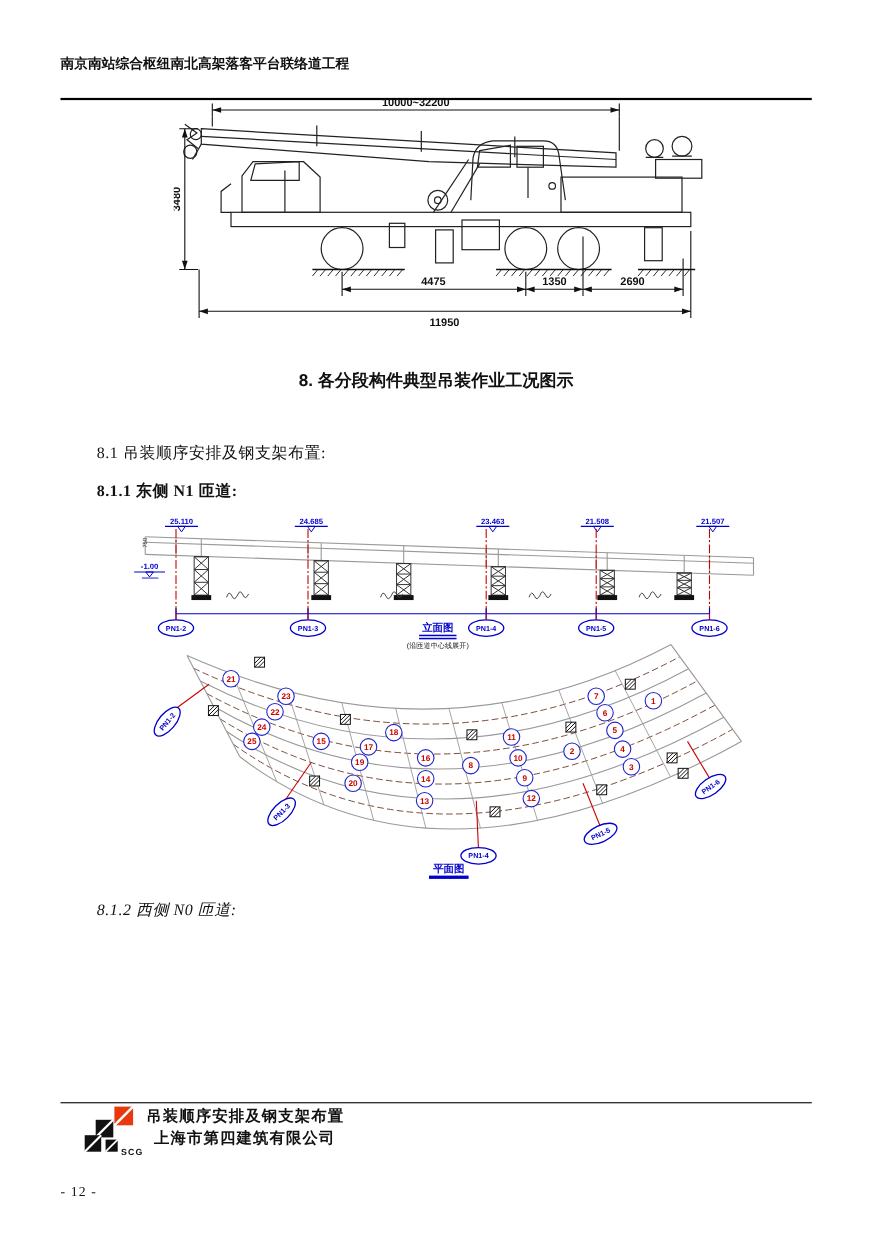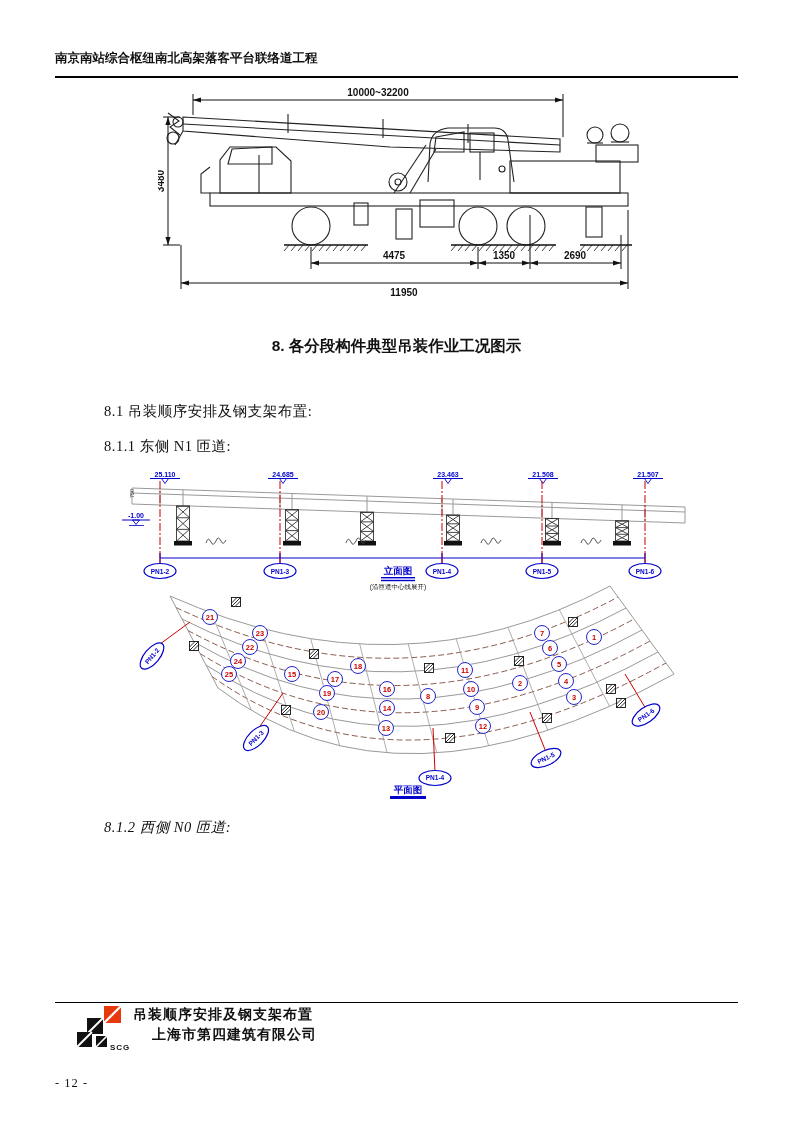--- a/index.html
+++ b/index.html
@@ -1,31 +1,31 @@
 <!DOCTYPE html>
 <html><head>
 <meta charset="utf-8">
 <style>
   html,body{margin:0;padding:0;background:#e9e9e9;}
   .page{position:relative;width:793px;height:1122px;background:#fff;margin:0 auto;
         font-family:"Liberation Serif",serif;color:#111;overflow:hidden;}
   .hdr{position:absolute;top:50px;left:55px;width:683px;display:flex;
        justify-content:space-between;align-items:flex-end;
-       border-bottom:2px solid #000;padding-bottom:9px;
+       border-bottom:2px solid #000;padding-bottom:22px;
        font-family:"Liberation Sans",sans-serif;font-weight:bold;font-size:12.5px;}
   .sec-heading{position:absolute;top:336px;left:0;width:100%;text-align:center;
        font-family:"Liberation Sans",sans-serif;font-weight:bold;font-size:15.5px;}
-  .sub{position:absolute;left:104px;font-size:14.5px;letter-spacing:0.5px;}
-  .sub1{top:402px;} .sub11{top:437px;} .sub12{top:818px;font-style:italic;}
+  .sub{position:absolute;left:88px;font-size:14.5px;letter-spacing:0.5px;}
+  .sub1{top:402px;} .sub11{top:437px;font-weight:bold;} .sub12{top:818px;font-style:italic;}
   svg{position:absolute;}
   svg text{font-family:"Liberation Sans",sans-serif;}
   .ftr-rule{position:absolute;top:1002px;left:55px;width:683px;border-top:1.5px solid #000;}
   .ftr-co{position:absolute;left:133px;top:1004px;font-family:"Liberation Sans",sans-serif;
           font-weight:bold;font-size:14px;line-height:20px;letter-spacing:1px;}
-  .ftr-co .l2{padding-left:7px;margin-left:12px;}
+  .ftr-co .l2{padding-left:7px;}
   .pageno{position:absolute;left:55px;top:1076px;font-size:12.5px;letter-spacing:1px;}
 </style>
 </head>
 <body>
 
 <div class="page">
 
   <div class="hdr">
     <span>南京南站综合枢纽南北高架落客平台联络道工程</span>
   </div>

